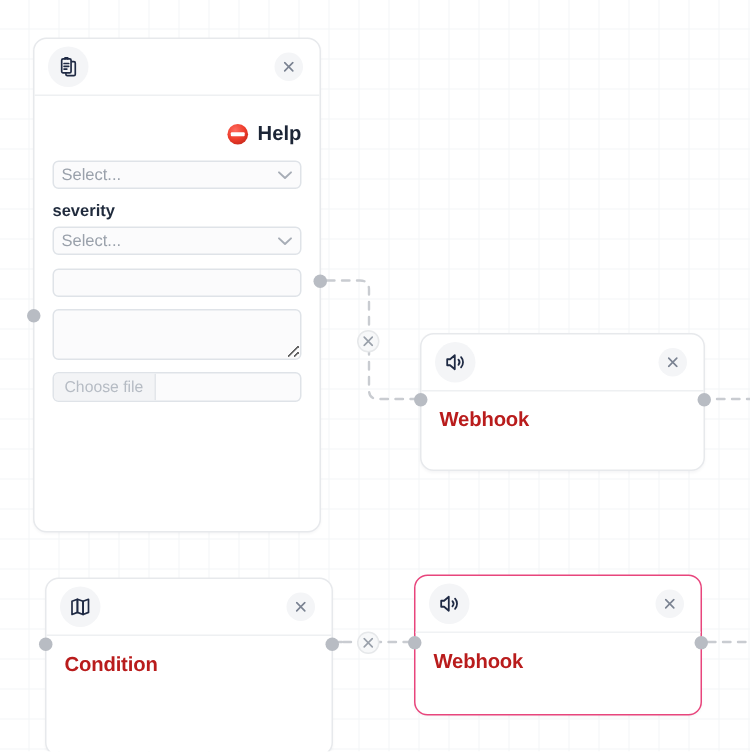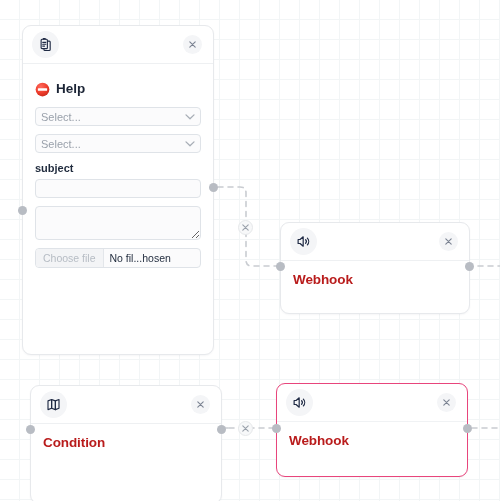--- a/index.html
+++ b/index.html
@@ -114,20 +114,21 @@
   
   .form-title {
     display: flex;
     align-items: center;
     gap: 6px;
     font-size: 13.5px;
     font-weight: 700;
     color: #1c2536;
     margin: 6px 0 9px 0;
     line-height: 18px;
+    justify-content: flex-end;
   }
   .emoji-badge {
     width: 15px;
     height: 15px;
     flex: 0 0 15px;
     display: block;
   }
 
   .field-label {
     font-size: 11px;
@@ -292,37 +293,36 @@
 
       <div class="select-wrap">
         <select class="control">
           <option>Select...</option>
         </select>
         <svg class="select-caret" width="10" height="7" viewBox="0 0 10 7">
           <path d="M1 1.4 L5 5.2 L9 1.4" fill="none" stroke="#a7adb6" stroke-width="1.3" stroke-linecap="round" stroke-linejoin="round"></path>
         </svg>
       </div>
 
+      <div class="field-label">severity</div>
       <div class="select-wrap">
         <select class="control">
           <option>Select...</option>
         </select>
         <svg class="select-caret" width="10" height="7" viewBox="0 0 10 7">
           <path d="M1 1.4 L5 5.2 L9 1.4" fill="none" stroke="#a7adb6" stroke-width="1.3" stroke-linecap="round" stroke-linejoin="round"></path>
         </svg>
       </div>
 
-      <div class="field-label">subject</div>
       <input class="control text-input" type="text" value="" style="">
 
       <textarea class="control" placeholder="" style=""></textarea>
 
       <div class="file-row">
         <div class="file-btn">Choose file</div>
-        <div class="file-name">No fil...hosen</div>
       </div>
 
     </div>
 
     <div class="port" style="left:-5px; top:180px;"></div>
     <div class="port" style="right:-5px; top:157px;"></div>
   </div>
 
   <div class="node" style="left:280px; top:222px; width:190px; height:92px;">
 

